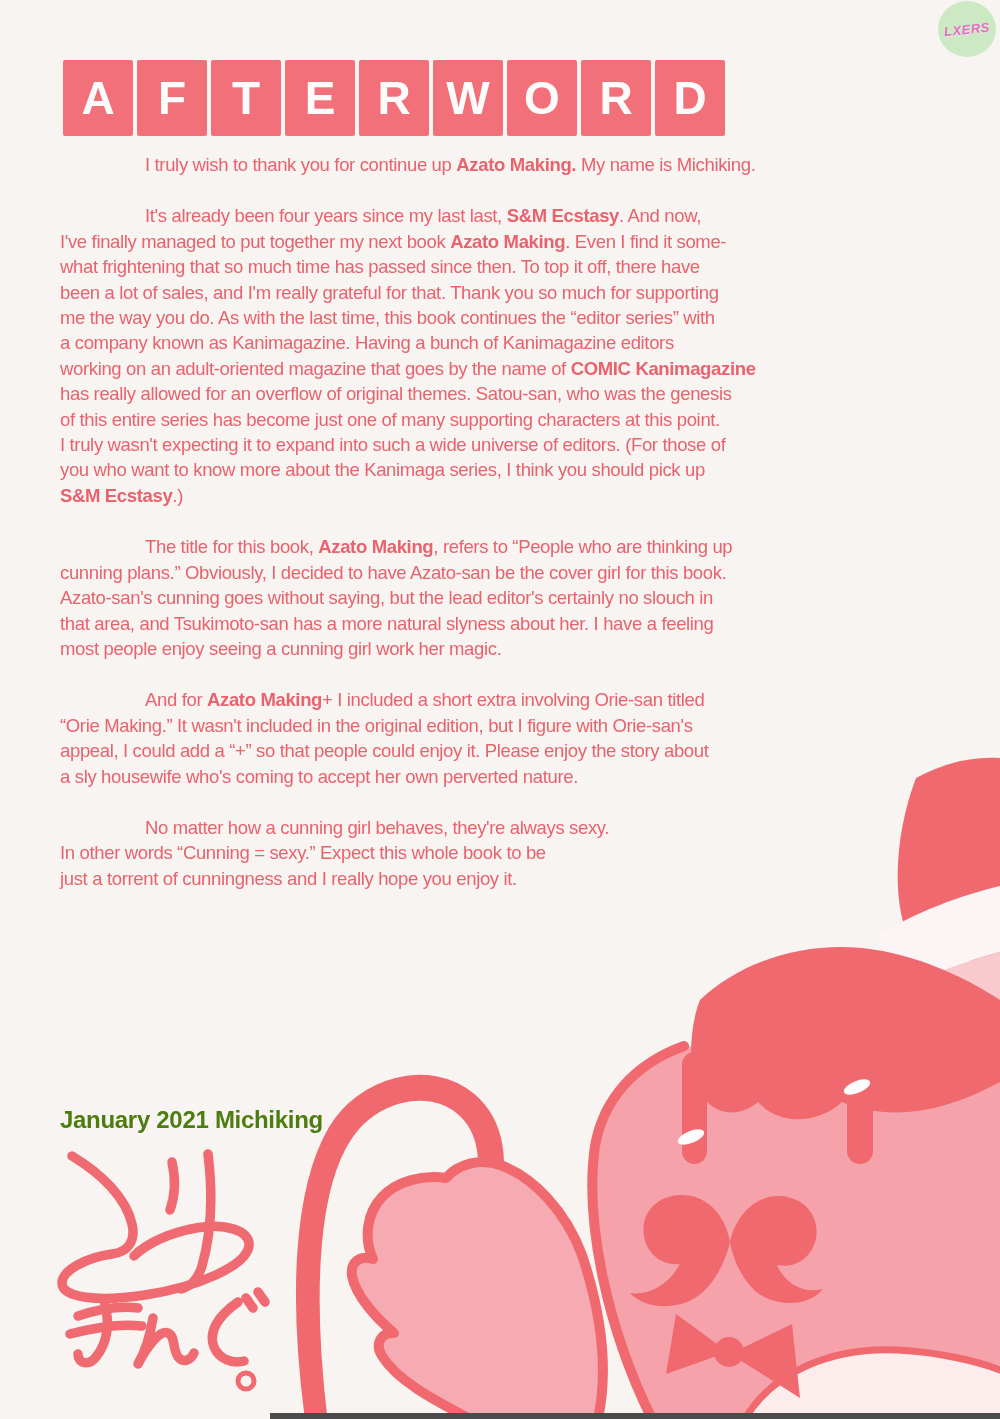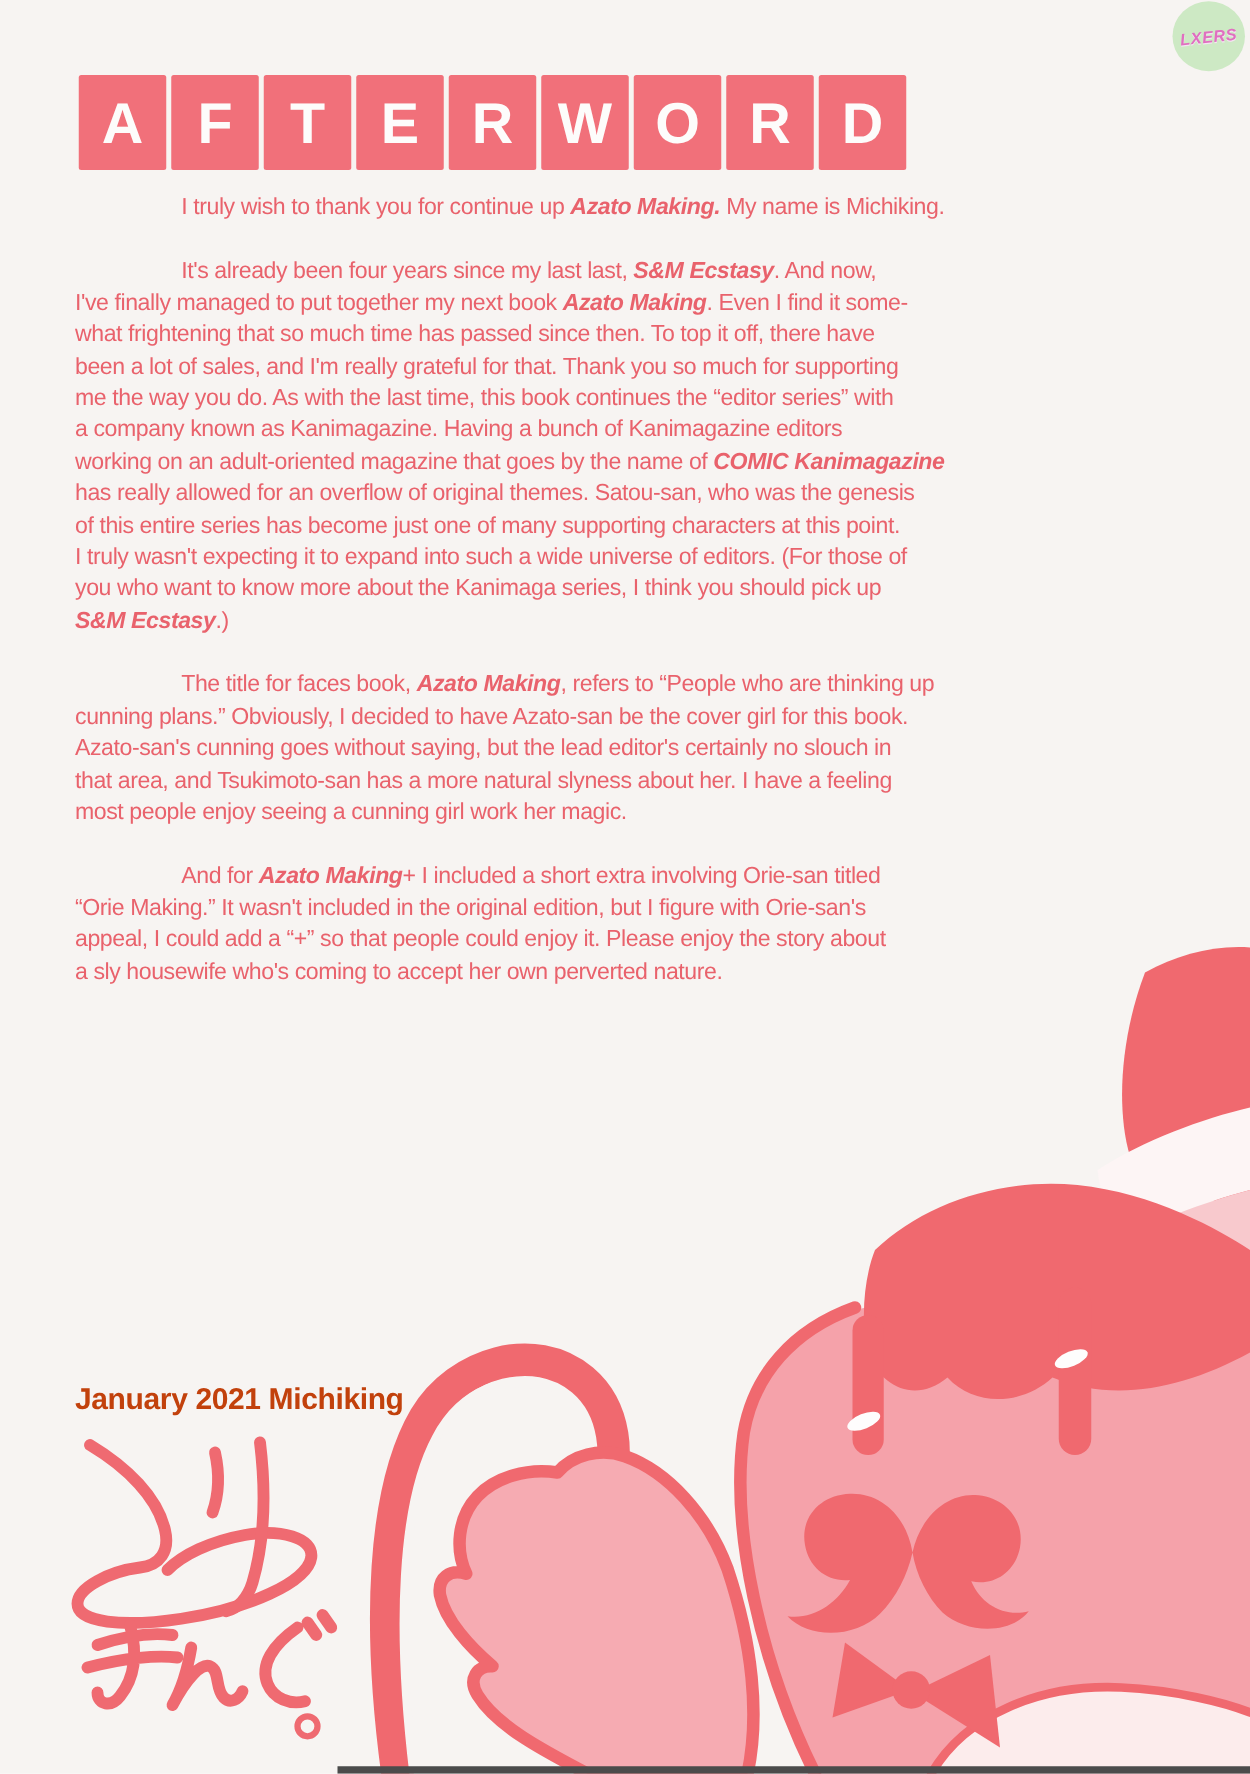--- a/index.html
+++ b/index.html
@@ -40,24 +40,24 @@
   #body-copy{
     position:absolute;left:60px;top:152px;width:806px;
     color:#e9626c;
     font-size:18.5px;line-height:25.4px;letter-spacing:-0.35px;
   }
   #body-copy p{
     margin:0 0 26px 0;
     text-indent:85px;
     white-space:pre-line;
   }
-  #body-copy .bi{font-weight:bold;font-style:italic;}
+  #body-copy .bi{font-weight:bold;}
   #signoff{
     position:absolute;left:60px;top:1106px;
-    color:#c2410c;font-size:24px;font-weight:bold;letter-spacing:-0.3px;
+    color:#4d7c0f;font-size:24px;font-weight:bold;letter-spacing:-0.3px;
   }
   svg{display:block;}
   #signature-svg{position:absolute;left:50px;top:1140px;}
   #mascot-svg{position:absolute;left:240px;top:735px;}
   #bottom-bar{
     position:absolute;left:270px;top:1413px;width:730px;height:6px;
     background:#4b4b4b;
   }
 </style>
 </head>
@@ -88,29 +88,32 @@
 what frightening that so much time has passed since then. To top it off, there have
 been a lot of sales, and I'm really grateful for that. Thank you so much for supporting
 me the way you do. As with the last time, this book continues the “editor series” with
 a company known as Kanimagazine. Having a bunch of Kanimagazine editors
 working on an adult-oriented magazine that goes by the name of </span><span class="bi">COMIC Kanimagazine</span><span>
 has really allowed for an overflow of original themes. Satou-san, who was the genesis
 of this entire series has become just one of many supporting characters at this point.
 I truly wasn't expecting it to expand into such a wide universe of editors. (For those of
 you who want to know more about the Kanimaga series, I think you should pick up
 </span><span class="bi">S&amp;M Ecstasy</span><span>.)</span></p>
-      <p><span>The title for faces book, </span><span class="bi">Azato Making</span><span>, refers to “People who are thinking up
+      <p><span>The title for this book, </span><span class="bi">Azato Making</span><span>, refers to “People who are thinking up
 cunning plans.” Obviously, I decided to have Azato-san be the cover girl for this book.
 Azato-san's cunning goes without saying, but the lead editor's certainly no slouch in
 that area, and Tsukimoto-san has a more natural slyness about her. I have a feeling
 most people enjoy seeing a cunning girl work her magic.</span></p>
       <p><span>And for </span><span class="bi">Azato Making</span><span>+ I included a short extra involving Orie-san titled
 “Orie Making.” It wasn't included in the original edition, but I figure with Orie-san's
 appeal, I could add a “+” so that people could enjoy it. Please enjoy the story about
 a sly housewife who's coming to accept her own perverted nature.</span></p>
+      <p><span>No matter how a cunning girl behaves, they're always sexy.
+In other words “Cunning = sexy.” Expect this whole book to be
+just a torrent of cunningness and I really hope you enjoy it.</span></p>
     </div>
 
   <div id="signoff">January 2021 Michiking</div>
 
   <svg id="signature-svg" width="230" height="265" viewBox="0 0 230 265" aria-hidden="true">
     <g fill="none" stroke="#ef6a71" stroke-width="9.5" stroke-linecap="round" stroke-linejoin="round">
       <path d="M 22,16 C 52,34 76,58 82,84 C 86,101 78,112 62,114 C 38,117 12,130 12,143 C 12,158 48,162 95,155 C 148,147 196,126 199,106 C 201,90 174,83 146,88 C 118,93 96,104 84,116"></path>
       <path d="M 122,22 C 126,40 125,56 120,70"></path>
       <path d="M 158,14 C 163,55 161,95 152,126 C 148,139 140,147 131,149"></path>
       <path d="M 28,176 C 52,168 72,166 88,168 M 20,194 C 50,186 76,184 92,186 M 54,160 C 60,182 58,202 46,217 C 39,226 28,224 28,214"></path>

